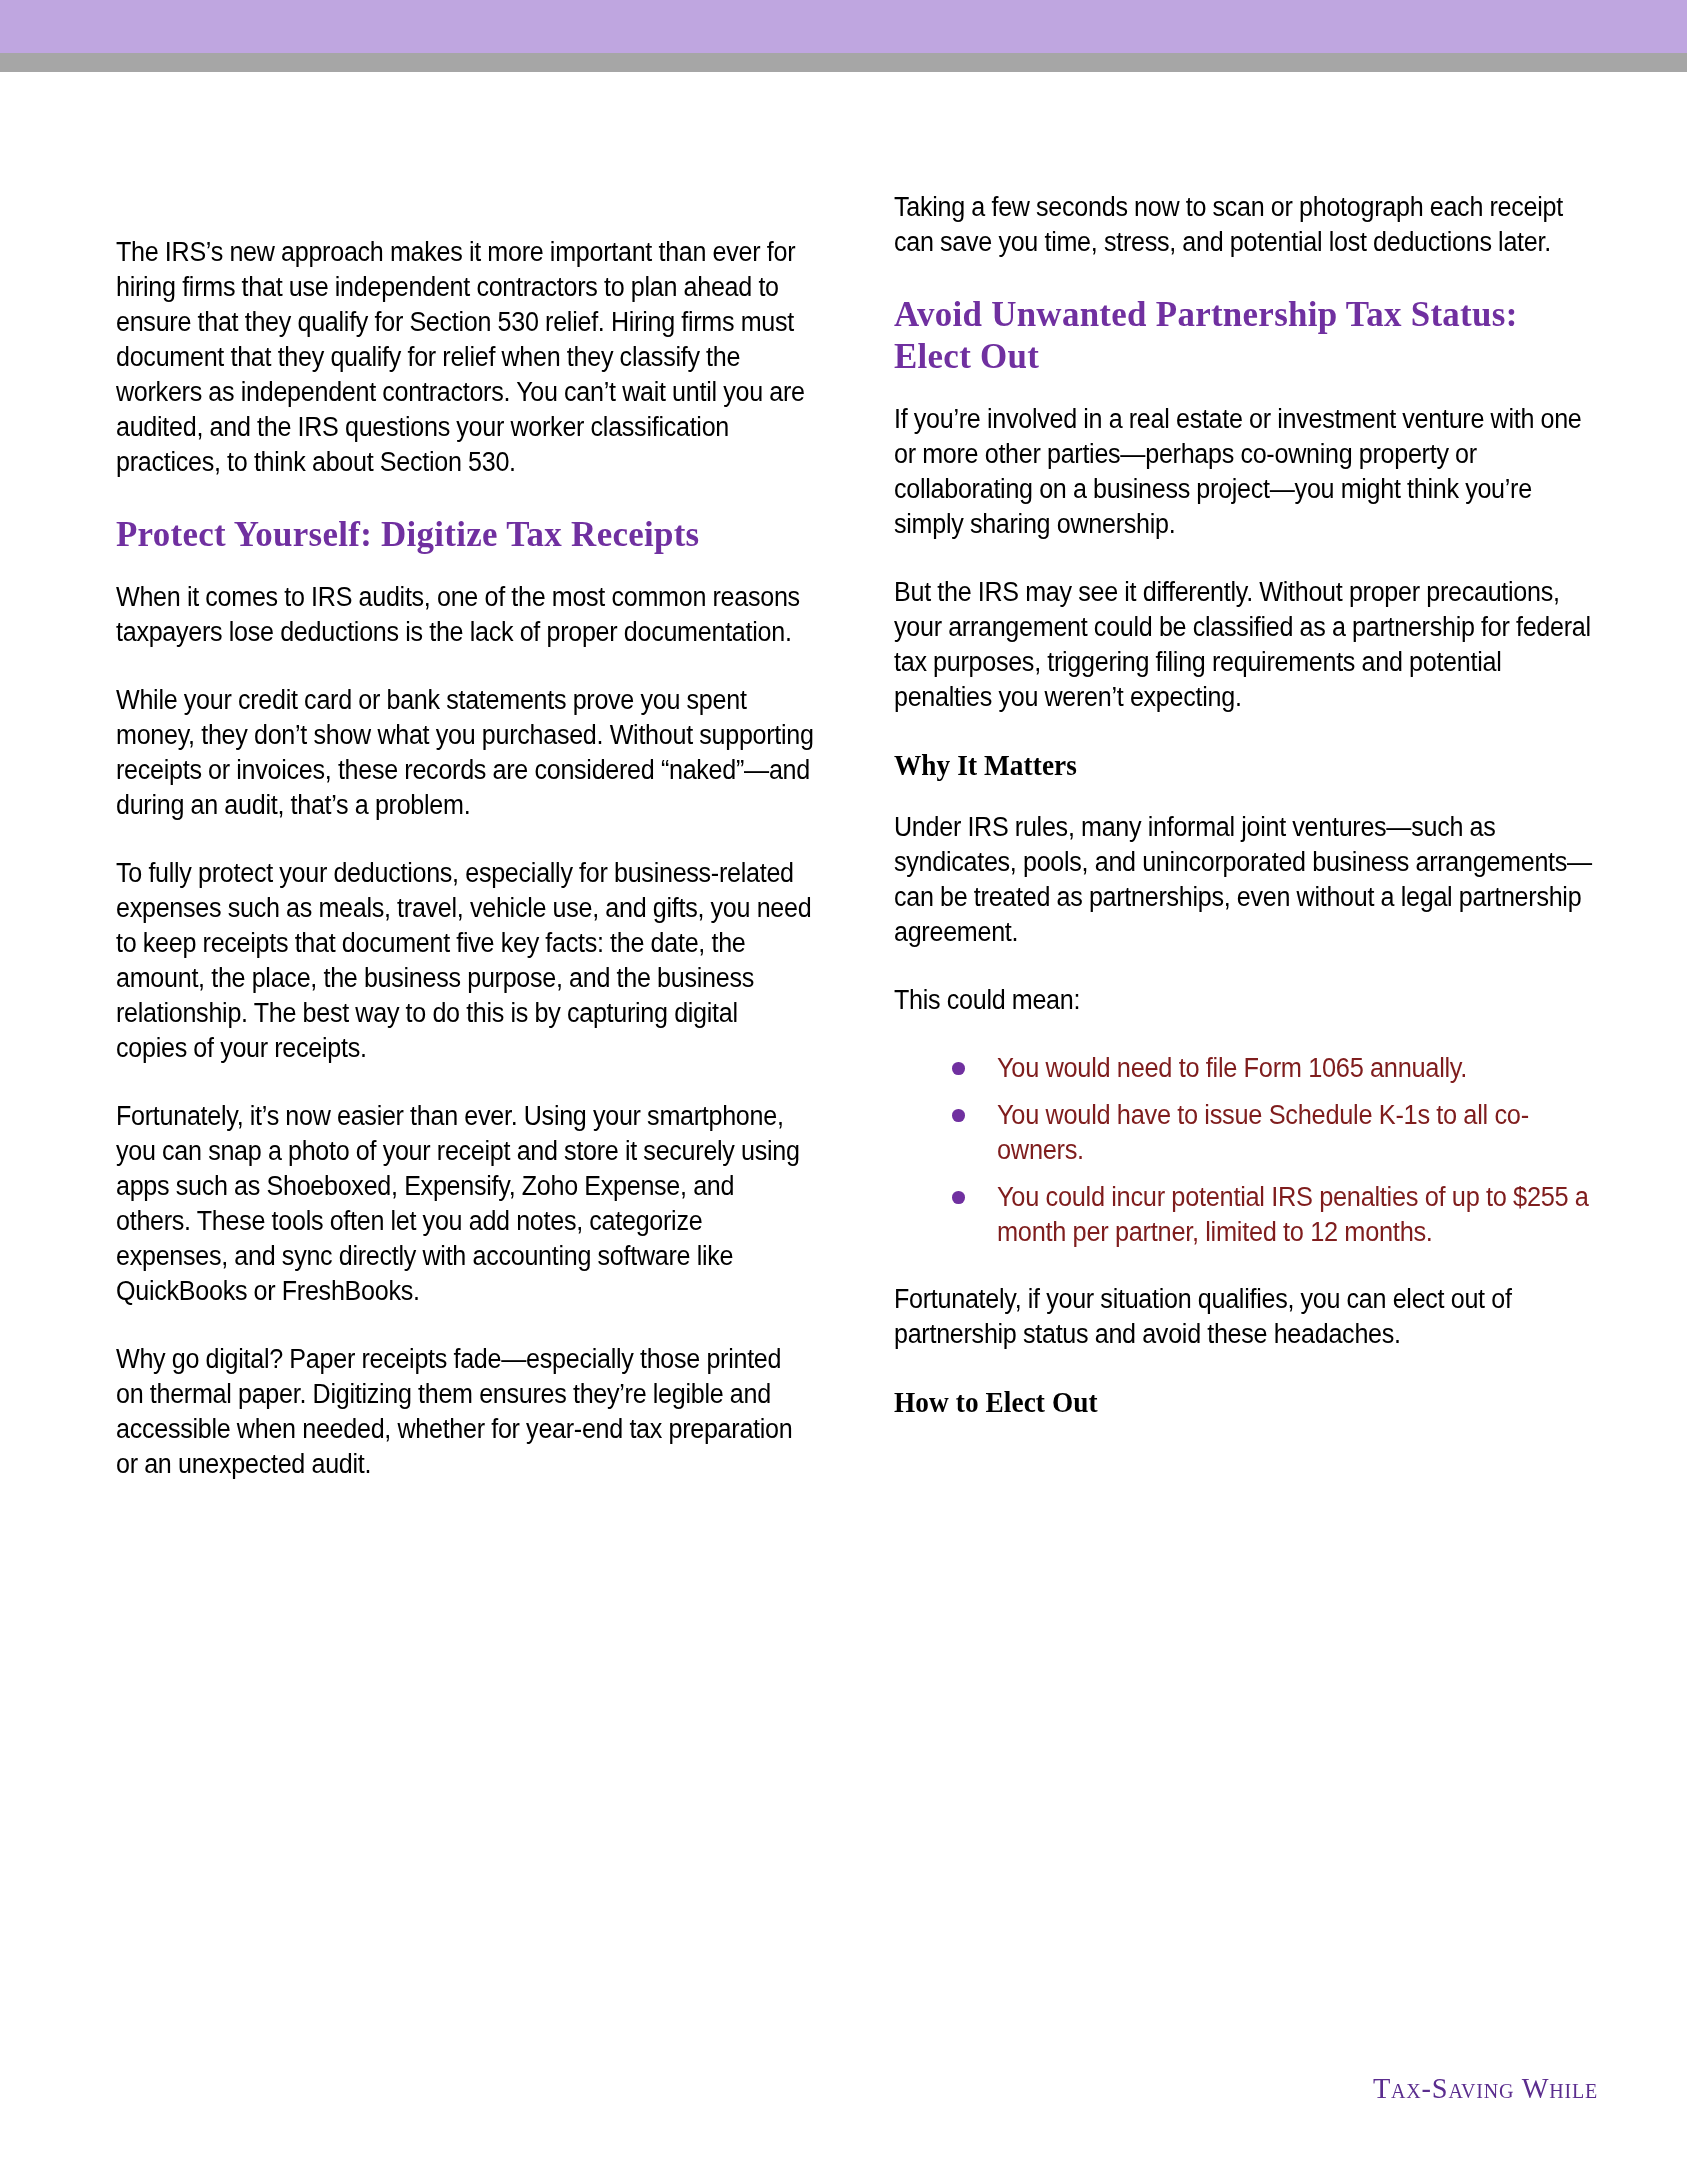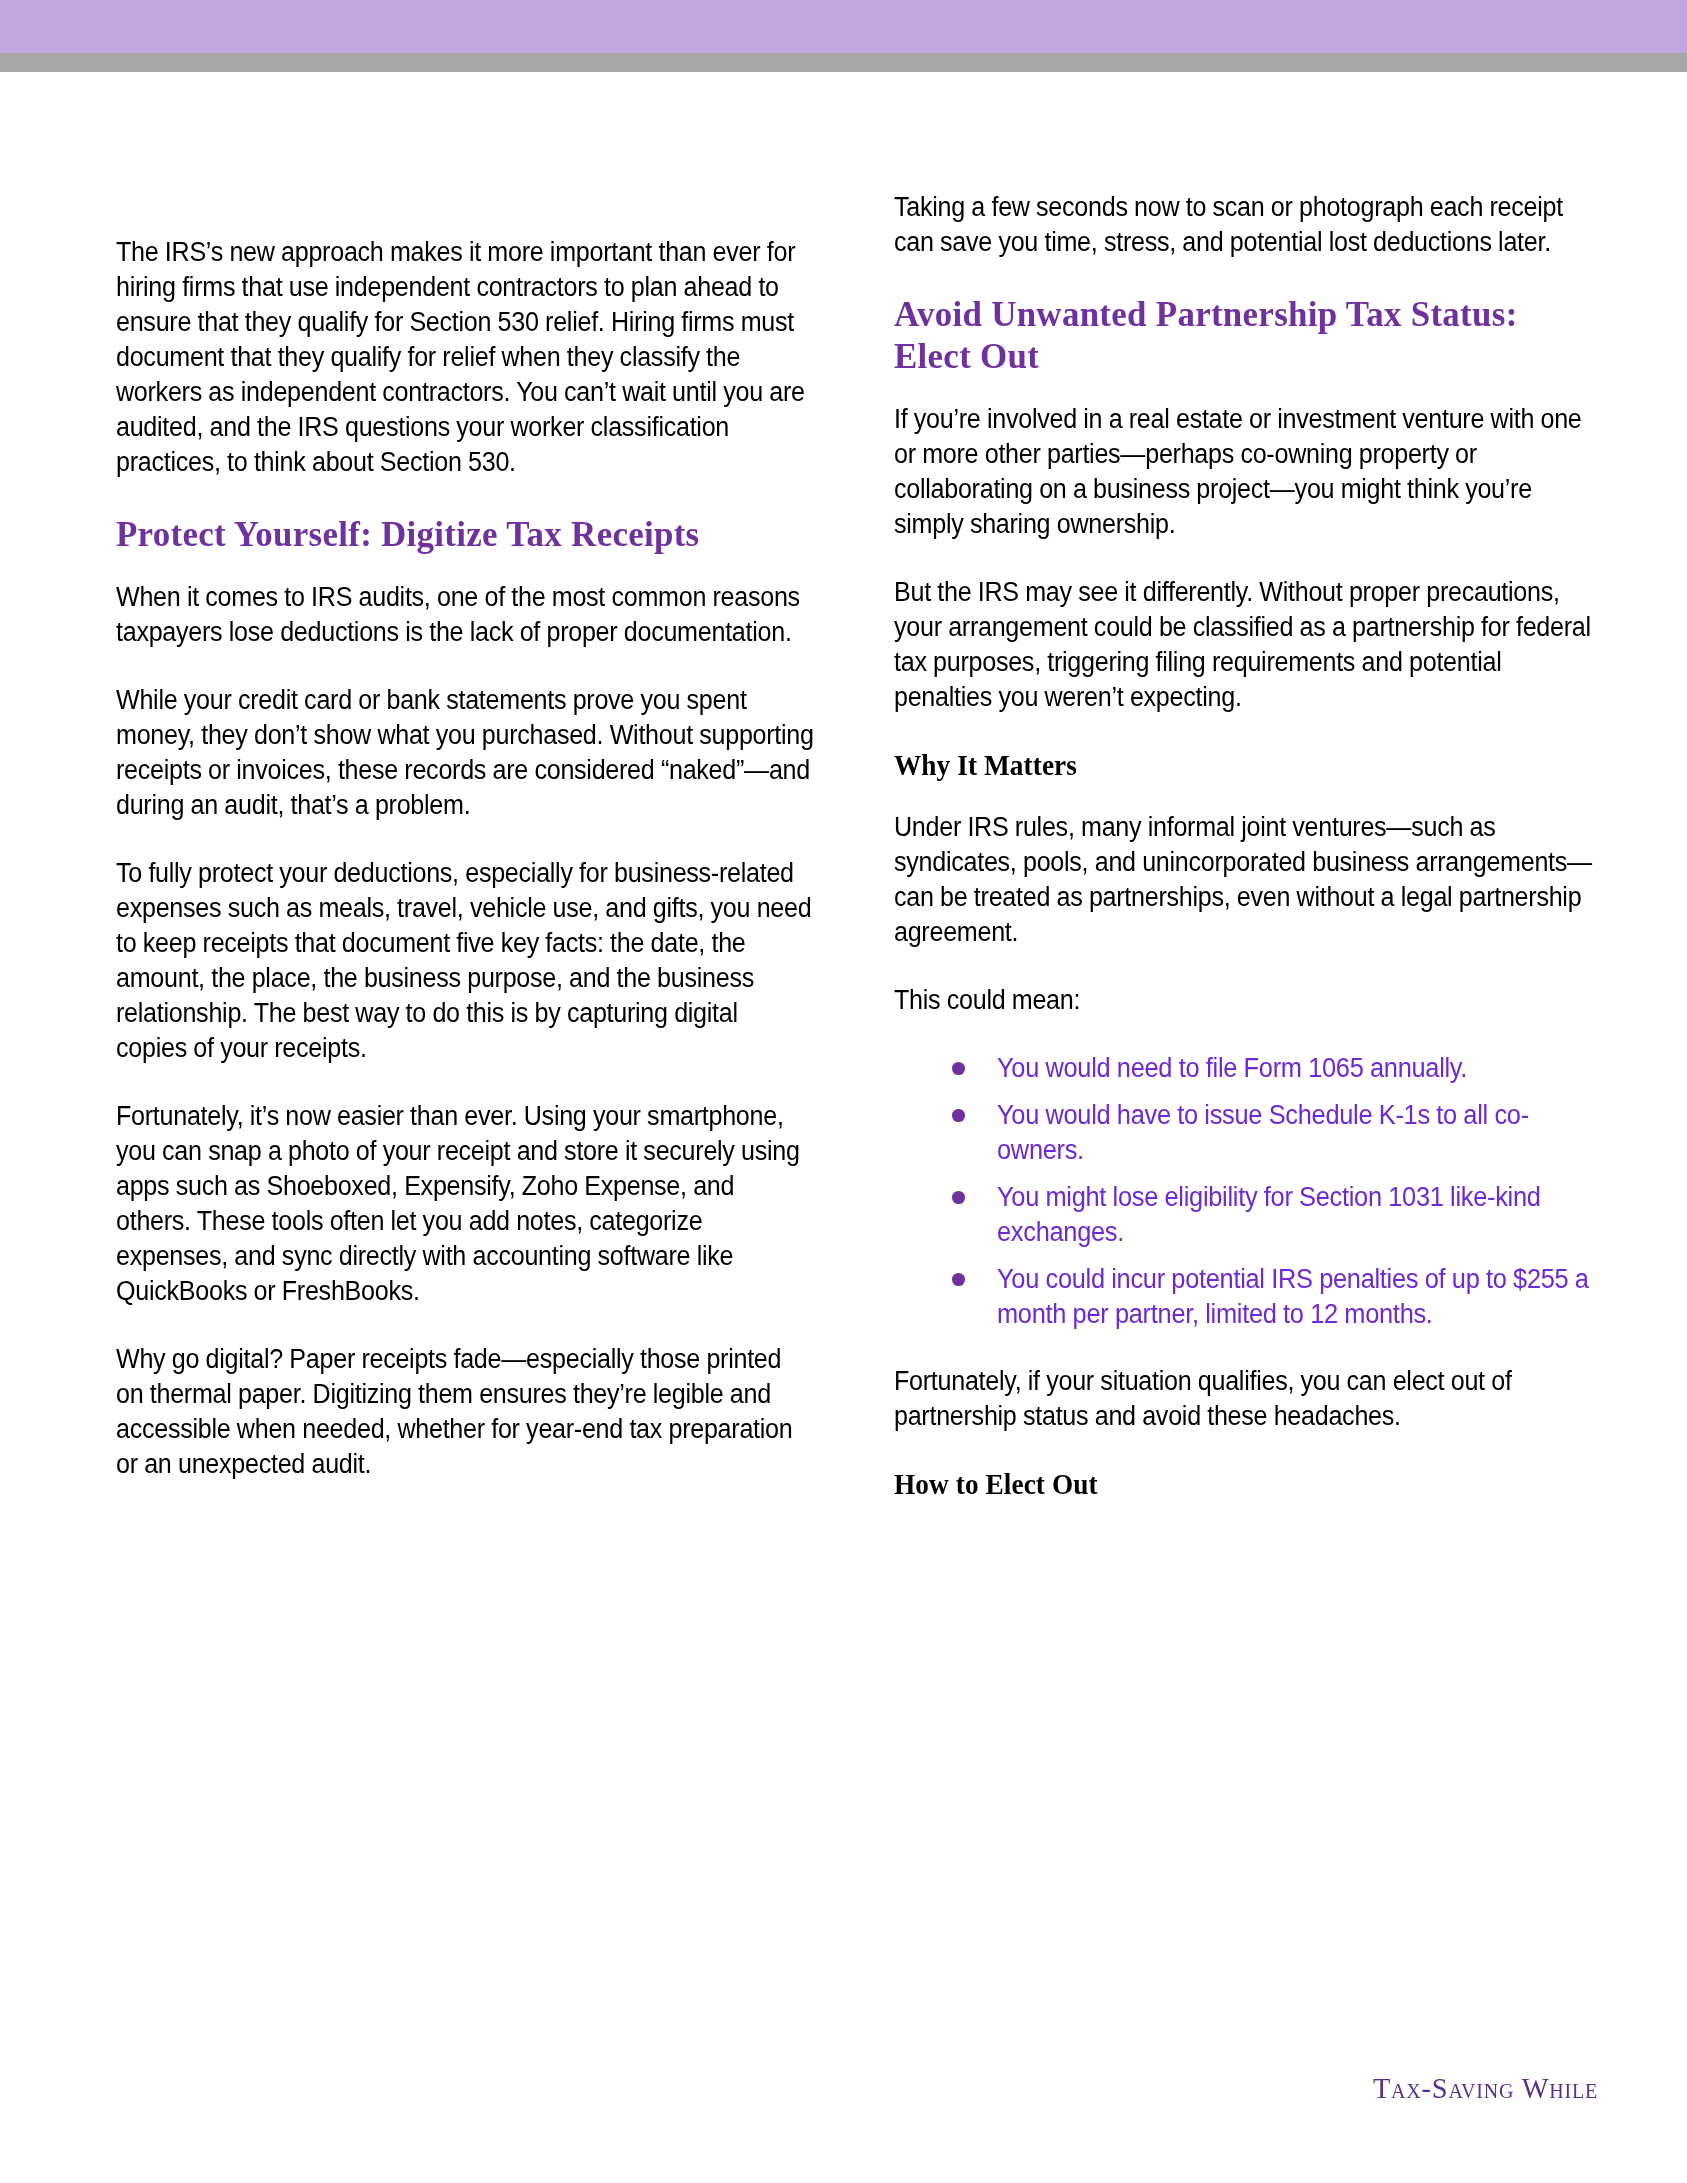--- a/index.html
+++ b/index.html
@@ -95,21 +95,21 @@
     margin: 4px 0 32px 0;
     padding: 0;
   }
   .bullet-item {
     position: relative;
     padding-left: 103px;
     margin-bottom: 12px;
     font-family: "Liberation Sans", sans-serif;
     font-size: 27px;
     line-height: 35px;
-    color: #6d28d9;
+    color: #7f1d1d;
     letter-spacing: -0.3px;
     word-spacing: -0.3px;
   }
   .bullet-item:last-child { margin-bottom: 0; }
   .bullet-item .bullet-dot {
     position: absolute;
     left: 58px;
     top: 11.2px;
     width: 12.6px;
     height: 12.6px;
@@ -187,24 +187,20 @@
         <li class="bullet-item">
           <span class="bullet-dot"></span>
           <span class="bullet-text">You would need to file Form 1065 annually.</span>
         </li>
         <li class="bullet-item">
           <span class="bullet-dot"></span>
           <span class="bullet-text">You would have to issue Schedule K-1s to all co-owners.</span>
         </li>
         <li class="bullet-item">
           <span class="bullet-dot"></span>
-          <span class="bullet-text">You might lose eligibility for Section 1031 like-kind exchanges.</span>
-        </li>
-        <li class="bullet-item">
-          <span class="bullet-dot"></span>
           <span class="bullet-text">You could incur potential IRS penalties of up to $255 a month per partner, limited to 12 months.</span>
         </li>
       </ul>
 
       <p class="para">Fortunately, if your situation qualifies, you can elect out of partnership status and avoid these headaches.</p>
 
       <h3 class="subheading">How to Elect Out</h3>
 
     </div>
   </div>

